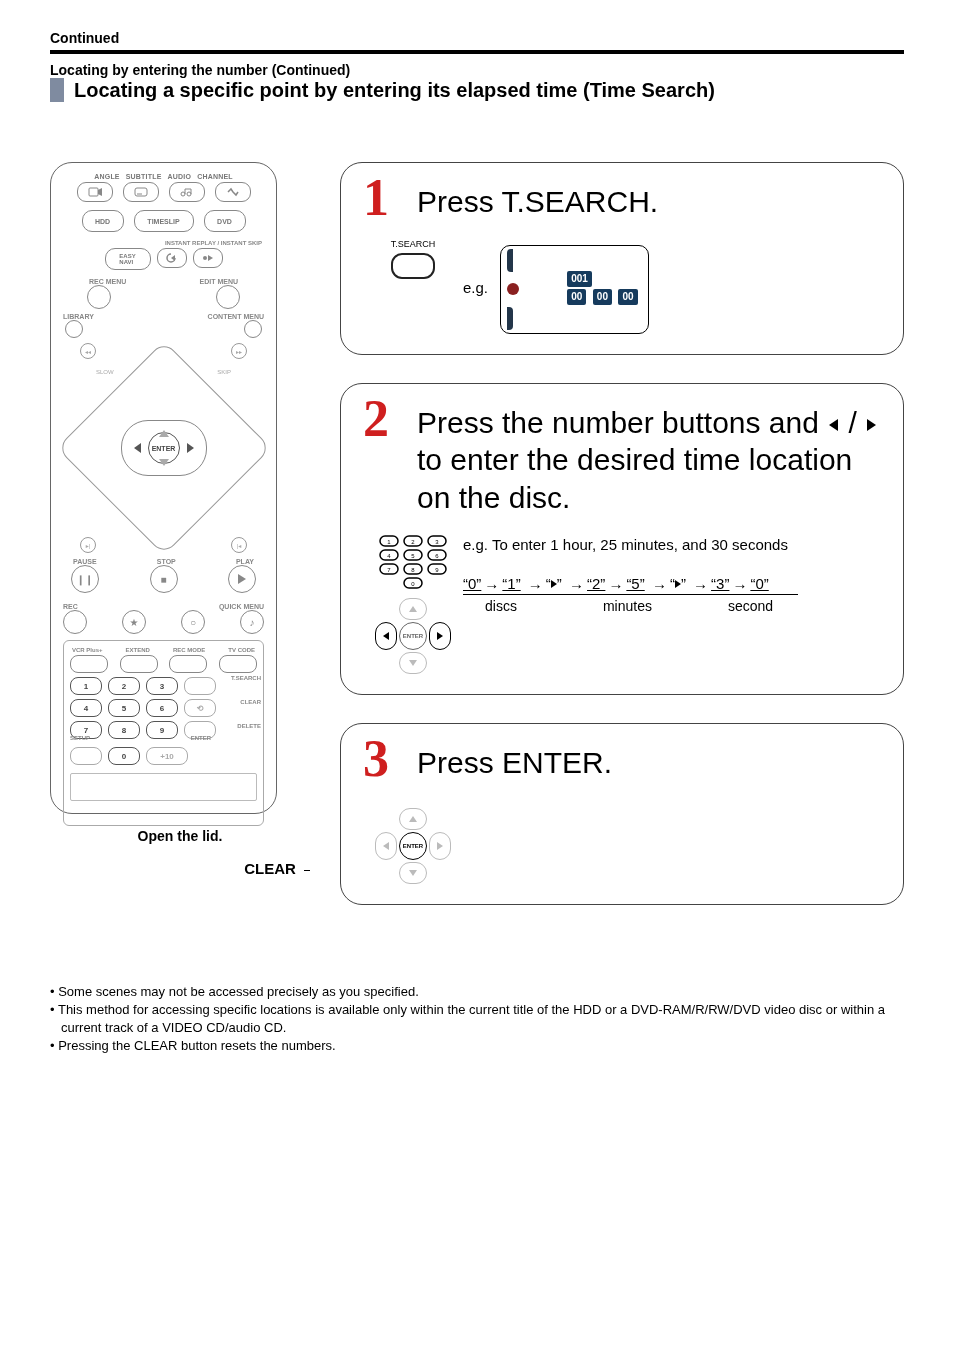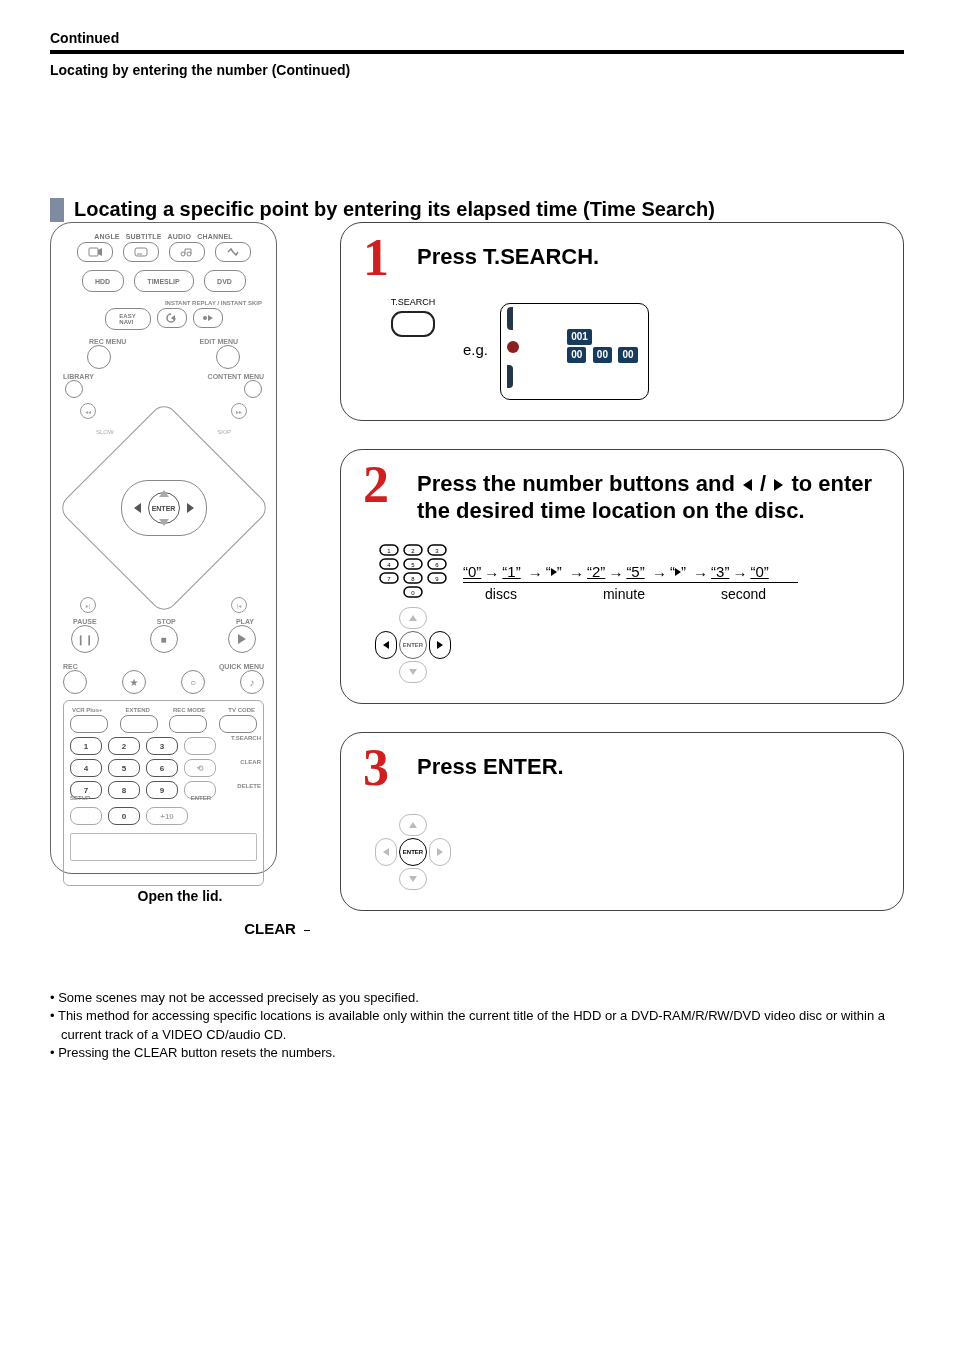--- a/index.html
+++ b/index.html
@@ -19,24 +19,25 @@
     font-weight: bold;
     margin-bottom: 4px;
   }
   .header-rule {
     border-bottom: 4px solid #000;
     margin-bottom: 8px;
   }
   .subheader {
     font-size: 14px;
     font-weight: bold;
-    margin-bottom: 120px;
   }
   .section-title-row {
     display: flex;
+    align-items: center;
+    margin-bottom: 60px;
   }
   .section-bullet {
     width: 14px;
     height: 24px;
     background: #7f8ba0;
     margin-right: 10px;
     flex: 0 0 auto;
   }
   .section-title {
     font-size: 20px;
@@ -356,22 +357,22 @@
   .step-num {
     font-family: Georgia, 'Times New Roman', serif;
     font-size: 52px;
     font-weight: bold;
     color: #cf1f1f;
     line-height: 0.8;
     margin-right: 18px;
     min-width: 36px;
   }
   .step-title {
-    font-size: 22px;
-    font-weight: bold;
+    font-size: 30px;
+    font-weight: normal;
     line-height: 1.25;
     padding-top: 6px;
   }
   .tri-inline {
     display: inline-block;
     width: 0; height: 0;
     vertical-align: middle;
     margin: 0 2px;
   }
   .tri-l {
@@ -452,21 +453,21 @@
   .mini-arrow.right { border-top:4px solid transparent;border-bottom:4px solid transparent;border-left:6px solid #bbb;}
   .mini-arrow.righthi { border-top:4px solid transparent;border-bottom:4px solid transparent;border-left:6px solid #000;}
   .step-text {
     font-size: 15px;
     line-height: 1.4;
   }
   .osd-box {
     display: inline-block;
     border: 1.5px solid #000;
     border-radius: 10px;
-    padding: 4px 10px 12px 6px;
+    padding: 4px 10px 4px 6px;
     margin-left: 8px;
     vertical-align: middle;
   }
   .osd-inner {
     display: flex;
     align-items: center;
     gap: 8px;
   }
   .osd-dot {
     width: 12px; height: 12px;
@@ -820,32 +821,33 @@
               <div class="lobe hi lobe-left">
                   <div class="mini-arrow lefthi"></div>
                 </div>
               <div class="lobe hi lobe-right">
                   <div class="mini-arrow righthi"></div>
                 </div>
               <div class="center">ENTER</div>
             </div>
           </div>
           <div class="step-text">
+            <div>e.g. To enter 1 hour, 25 minutes, and 30 seconds</div>
             <div style="height:18px"></div>
             <div class="sequence">
               <span class="u">“0”</span><span class="arr">→</span><span class="u">“1”</span>
               <span class="arr">→</span>“<span class="tri-sm"></span>”
               <span class="arr">→</span><span class="u">“2”</span><span class="arr">→</span><span class="u">“5”</span>
               <span class="arr">→</span>“<span class="tri-sm"></span>”
               <span class="arr">→</span><span class="u">“3”</span><span class="arr">→</span><span class="u">“0”</span>
             </div>
             <div style="border-top:1px solid #000;width:335px;margin-left:0"></div>
             <div class="seq-labels">
               <span>discs</span>
-              <span style="margin-left:28px">minute</span>
+              <span style="margin-left:28px">minutes</span>
               <span style="margin-left:28px">second</span>
             </div>
           </div>
         </div>
       </div>
 
       <div class="step-box">
         <div class="step-head">
           <div class="step-num">3</div>
           <div class="step-title">Press ENTER.</div>

